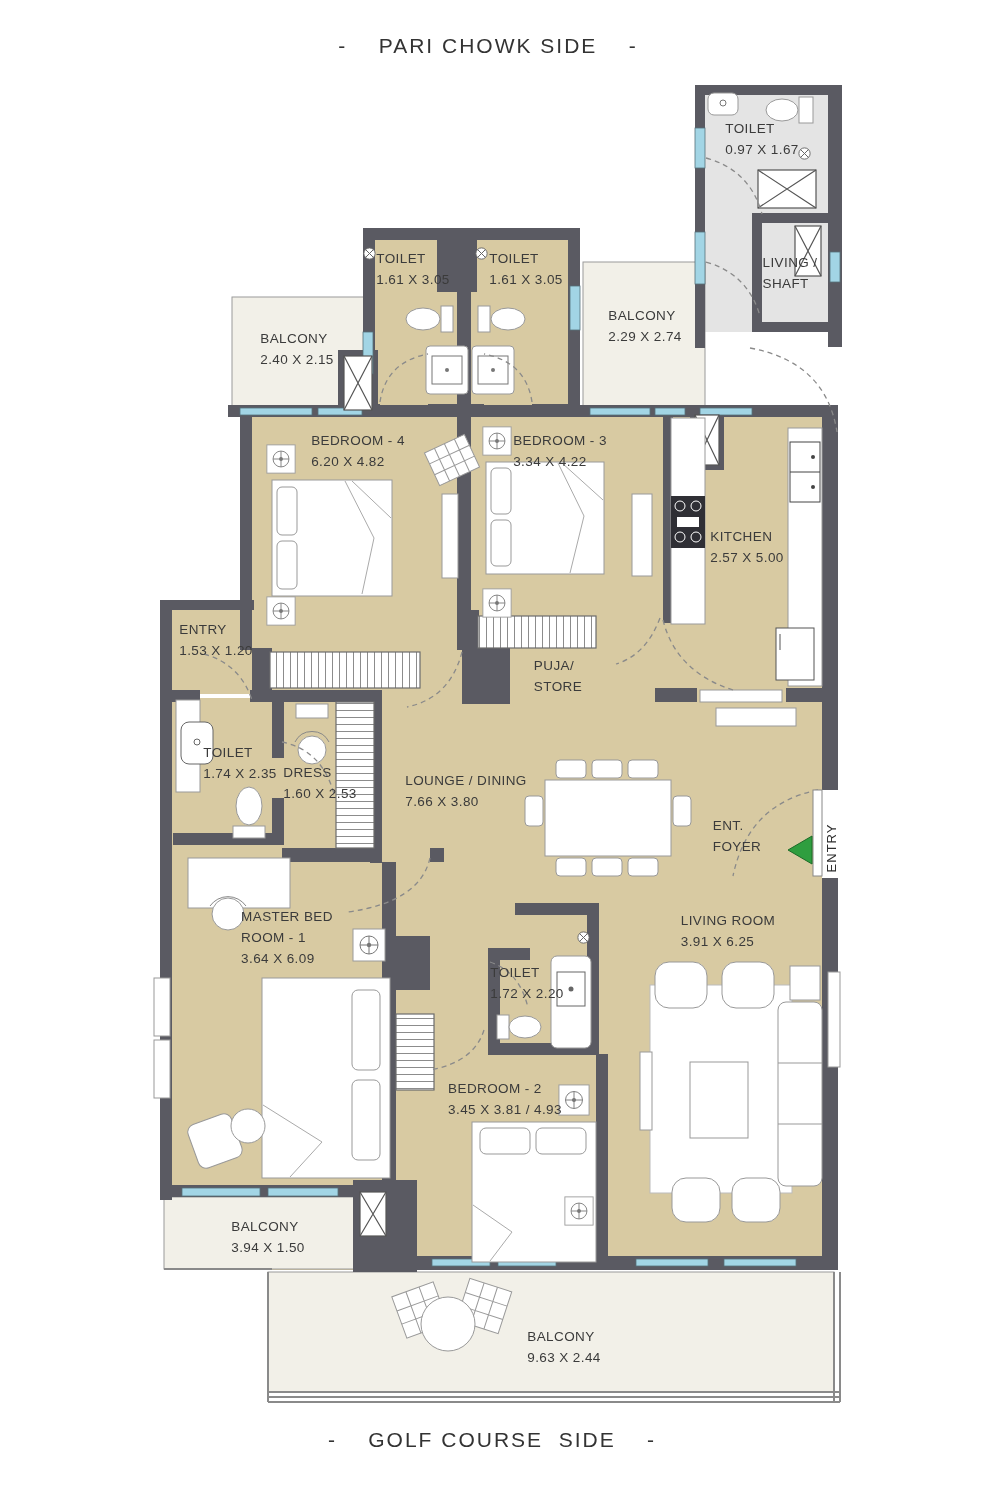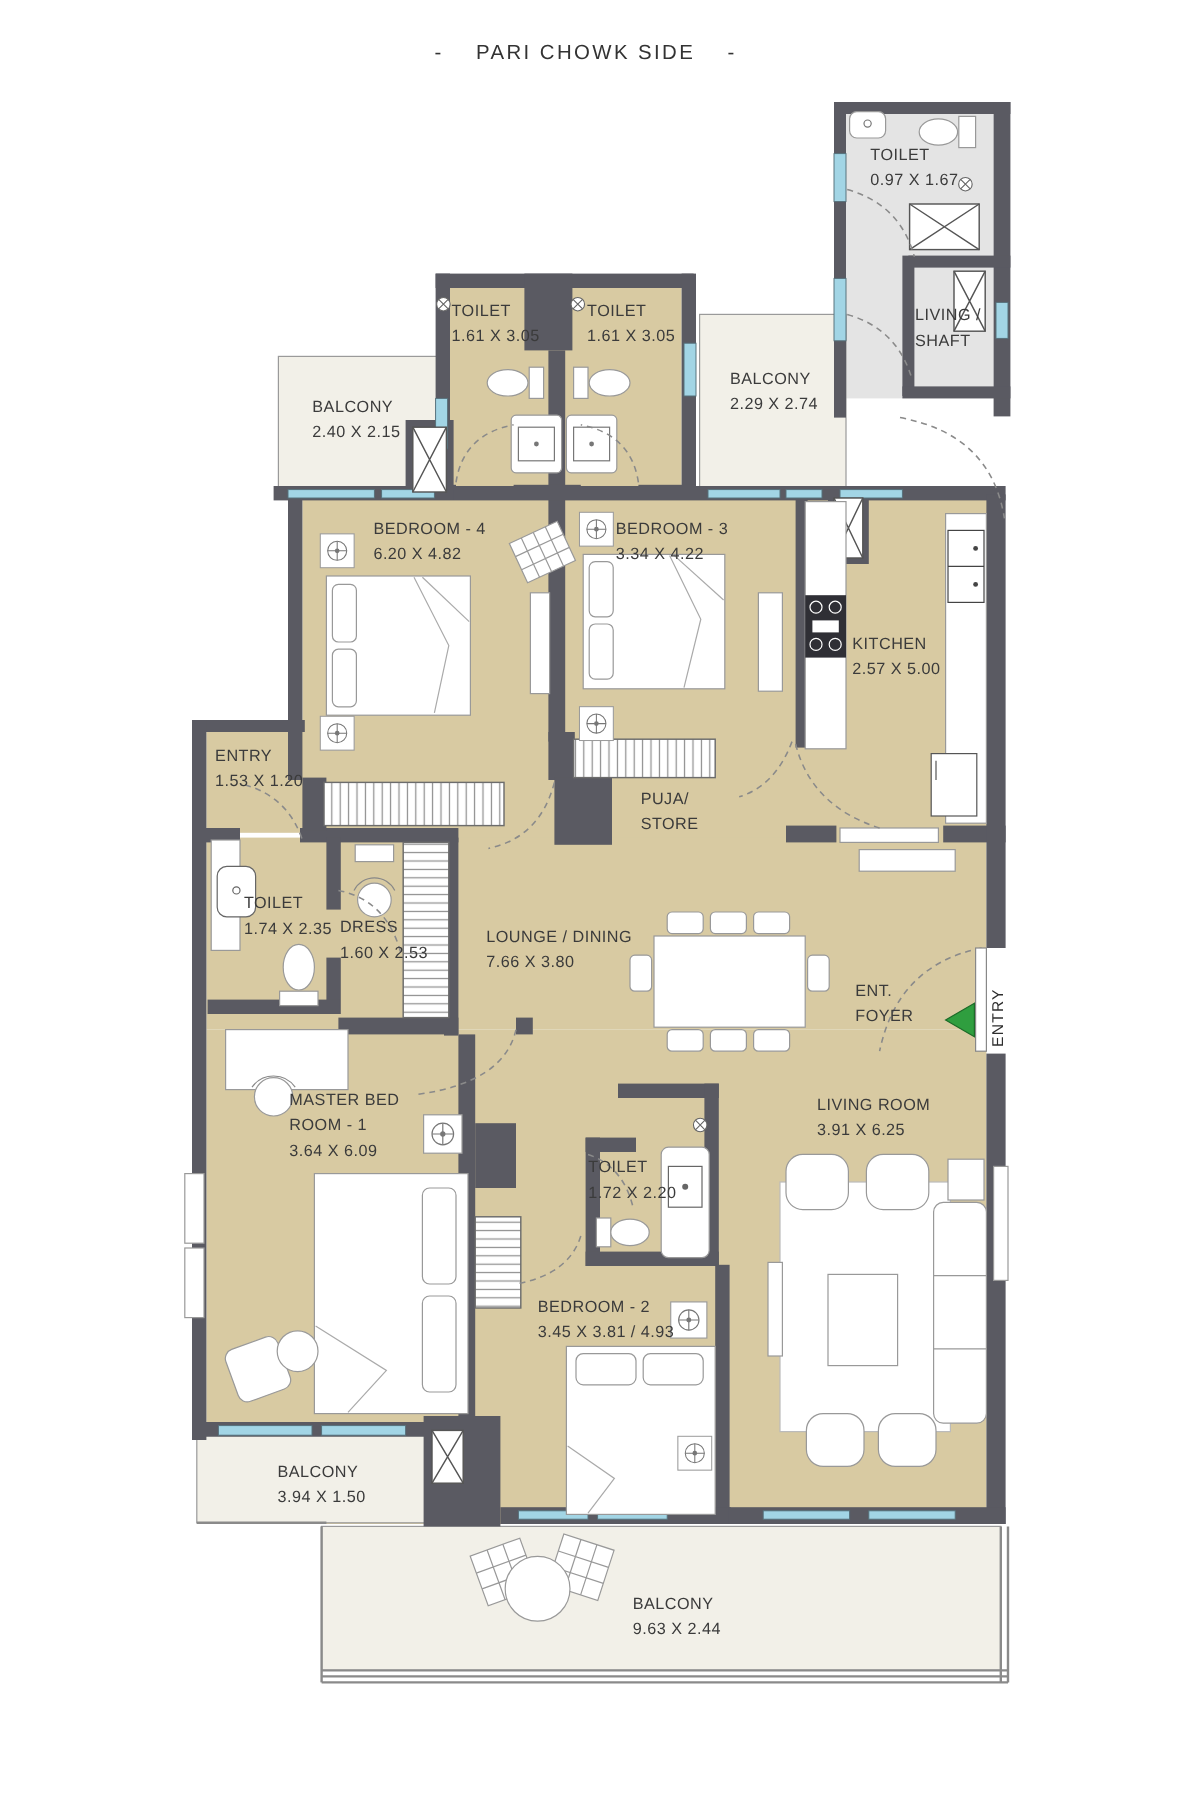--- a/index.html
+++ b/index.html
@@ -19,21 +19,21 @@
   }
   .scene svg{position:absolute;left:0;top:0;}
   .labels{position:absolute;inset:0;pointer-events:none;}
   .lbl{
     position:absolute;left:var(--x);top:var(--y);transform:translateX(-50%);
     display:flex;flex-direction:column;align-items:flex-start;text-align:center;
     font-size:13.5px;line-height:21px;letter-spacing:.4px;color:var(--ink);white-space:nowrap;
   }
   .or-label{
     position:absolute;left:var(--x);top:var(--y);transform:translateX(-50%);
-    font-size:17px;letter-spacing:2px;color:#333;white-space:pre;
+    font-size:21px;letter-spacing:2px;color:#333;white-space:pre;
   }
   .entry-lbl{
     position:absolute;left:831px;top:848px;transform:translate(-50%,-50%) rotate(-90deg);
     font-size:13px;letter-spacing:1px;color:#2e2e2e;white-space:nowrap;
   }
 </style>
 </head>
 <body>
 
 <div class="scene">
@@ -425,20 +425,21 @@
   <g stroke="#8a8a8a" stroke-width="2" fill="none">
     <path d="M268 1272 V1402"></path>
     <path d="M268 1392 H840 M268 1397 H840 M268 1402 H840"></path>
     <path d="M834 1272 V1402 M840 1272 V1402"></path>
     <path d="M164 1269 H272"></path>
   </g>
 </svg>
 
 <div class="labels">
   <div class="or-label" style="--x:488px;--y:34px">-    PARI CHOWK SIDE    -</div>
+  <div class="or-label" style="--x:492px;--y:1428px">-    GOLF COURSE  SIDE    -</div>
 
   <div class="lbl" style="--x:762px;--y:118px">
     <span>TOILET</span>
         <span>0.97 X 1.67</span>
   </div>
   <div class="lbl" style="--x:790px;--y:252px">
     <span>LIVING /</span>
         <span>SHAFT</span>
   </div>
   <div class="lbl" style="--x:413px;--y:248px">

